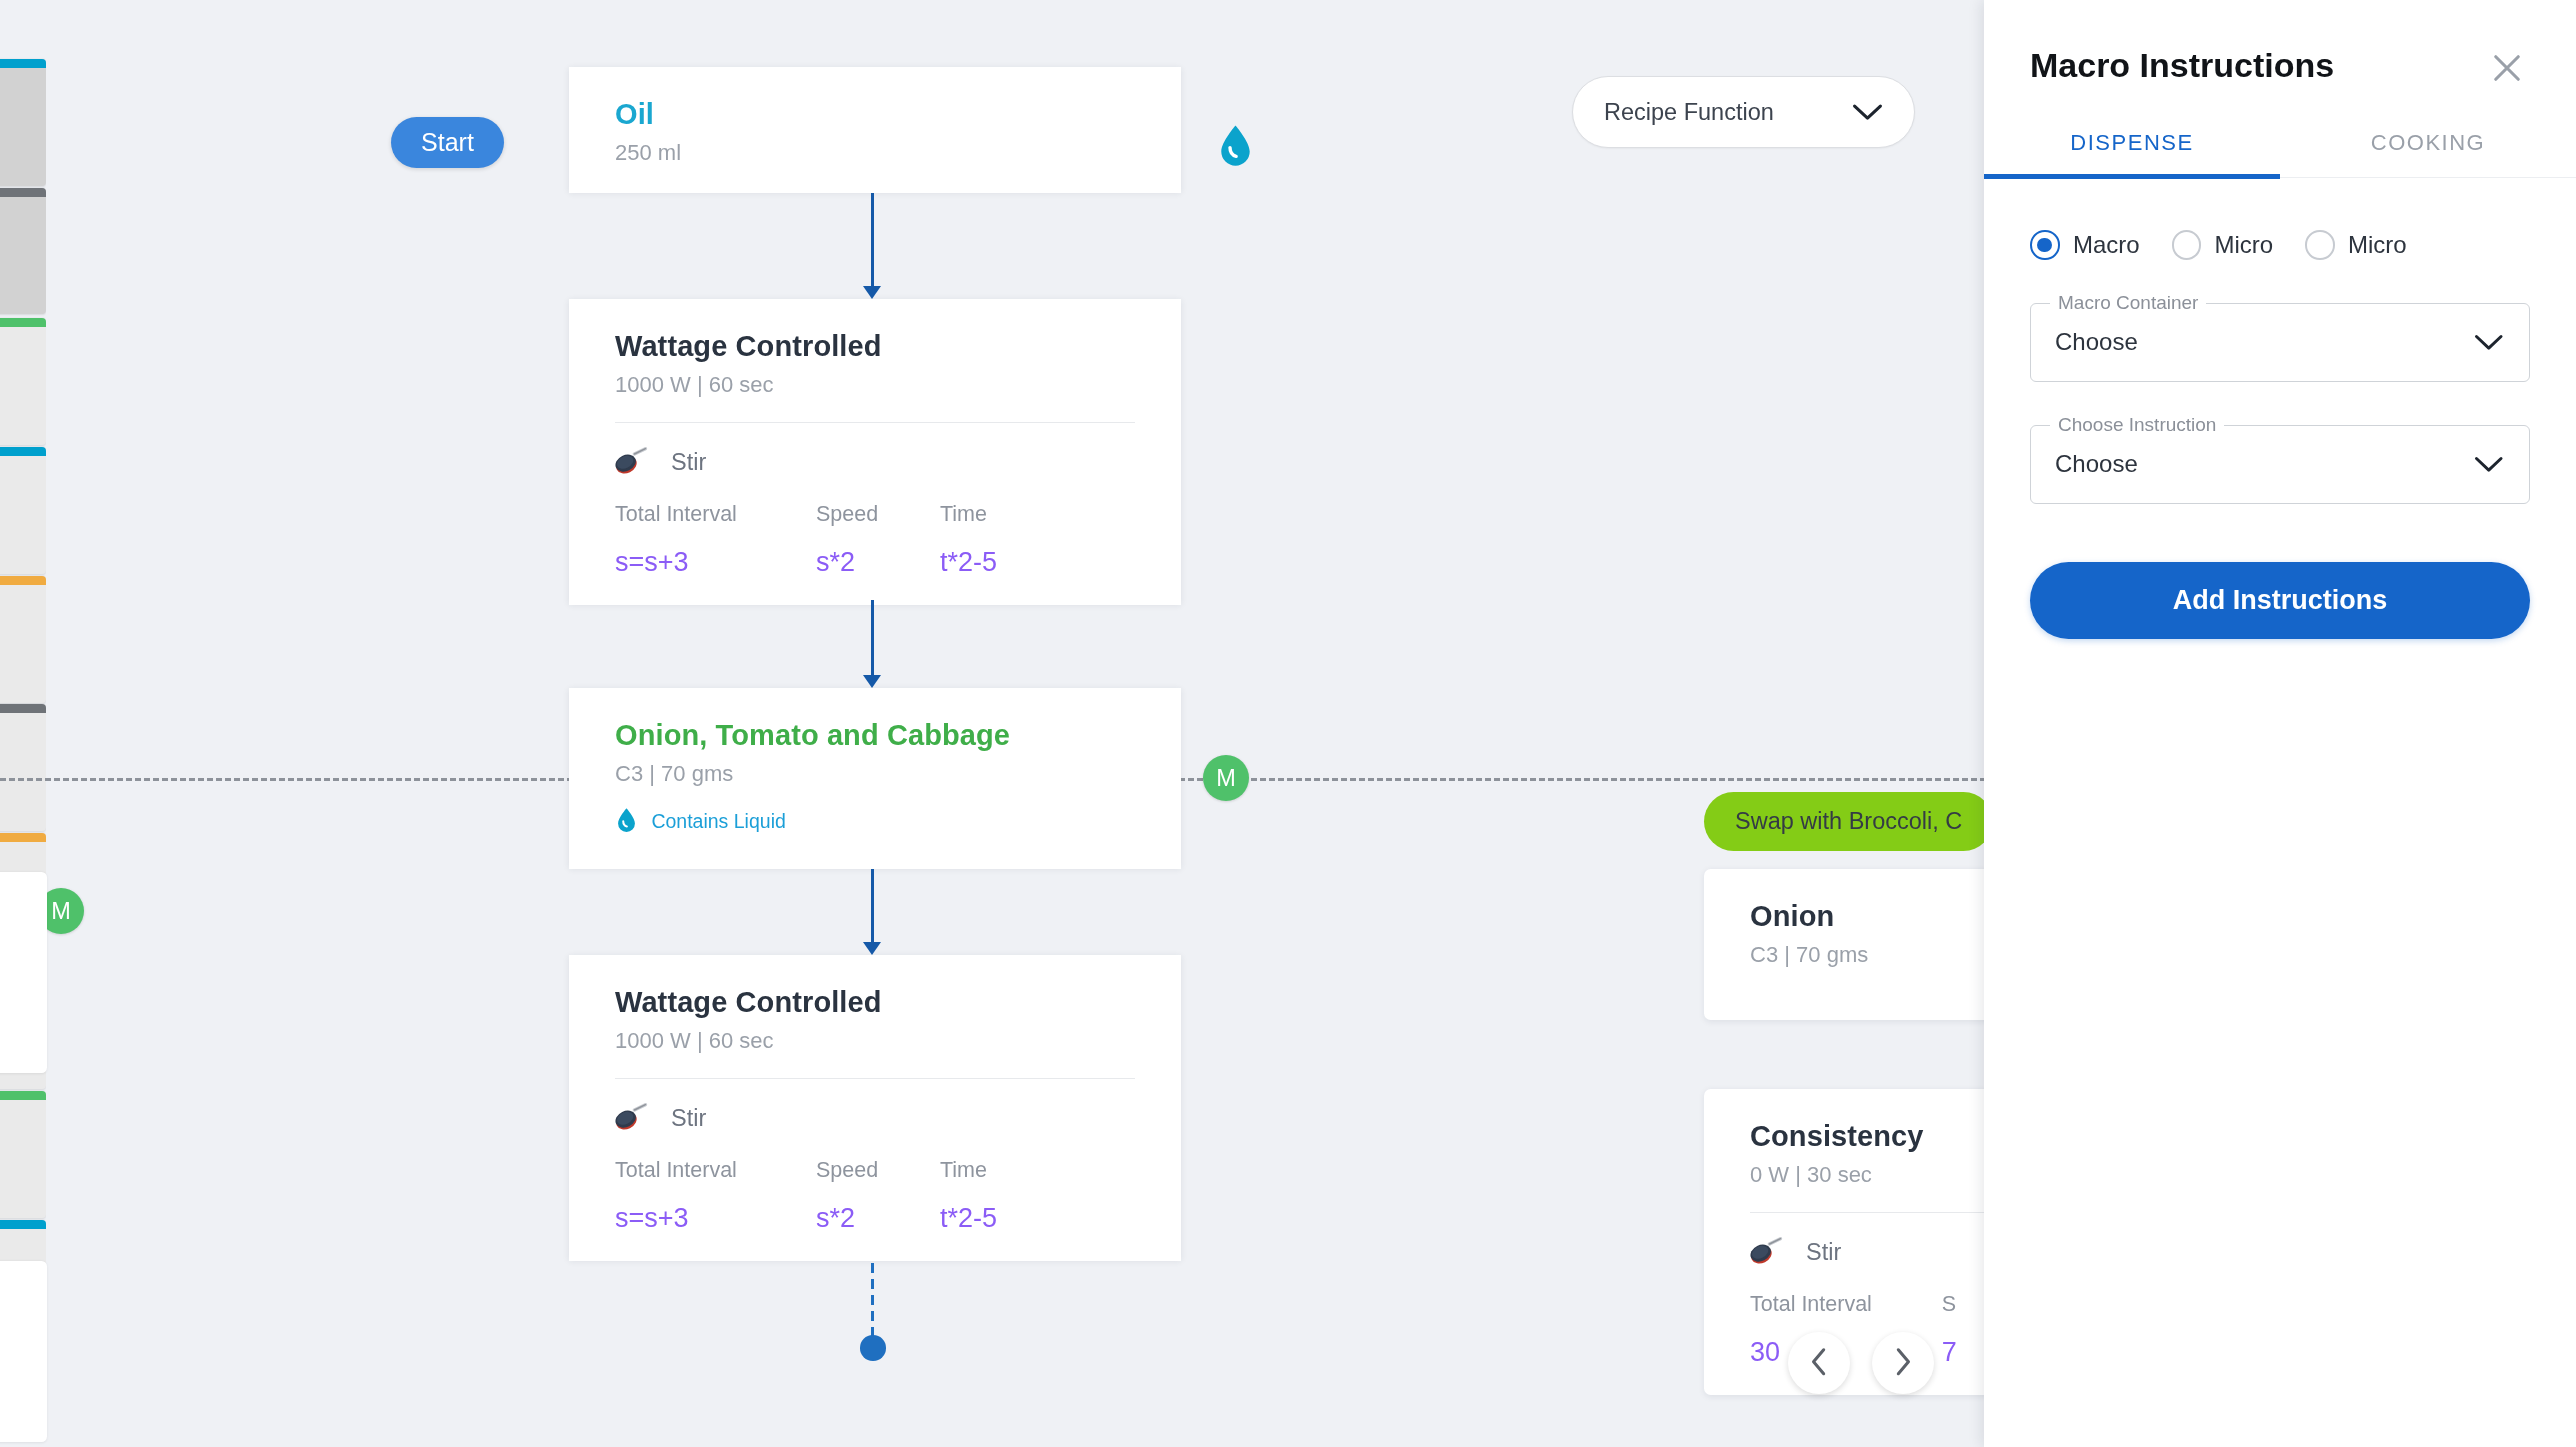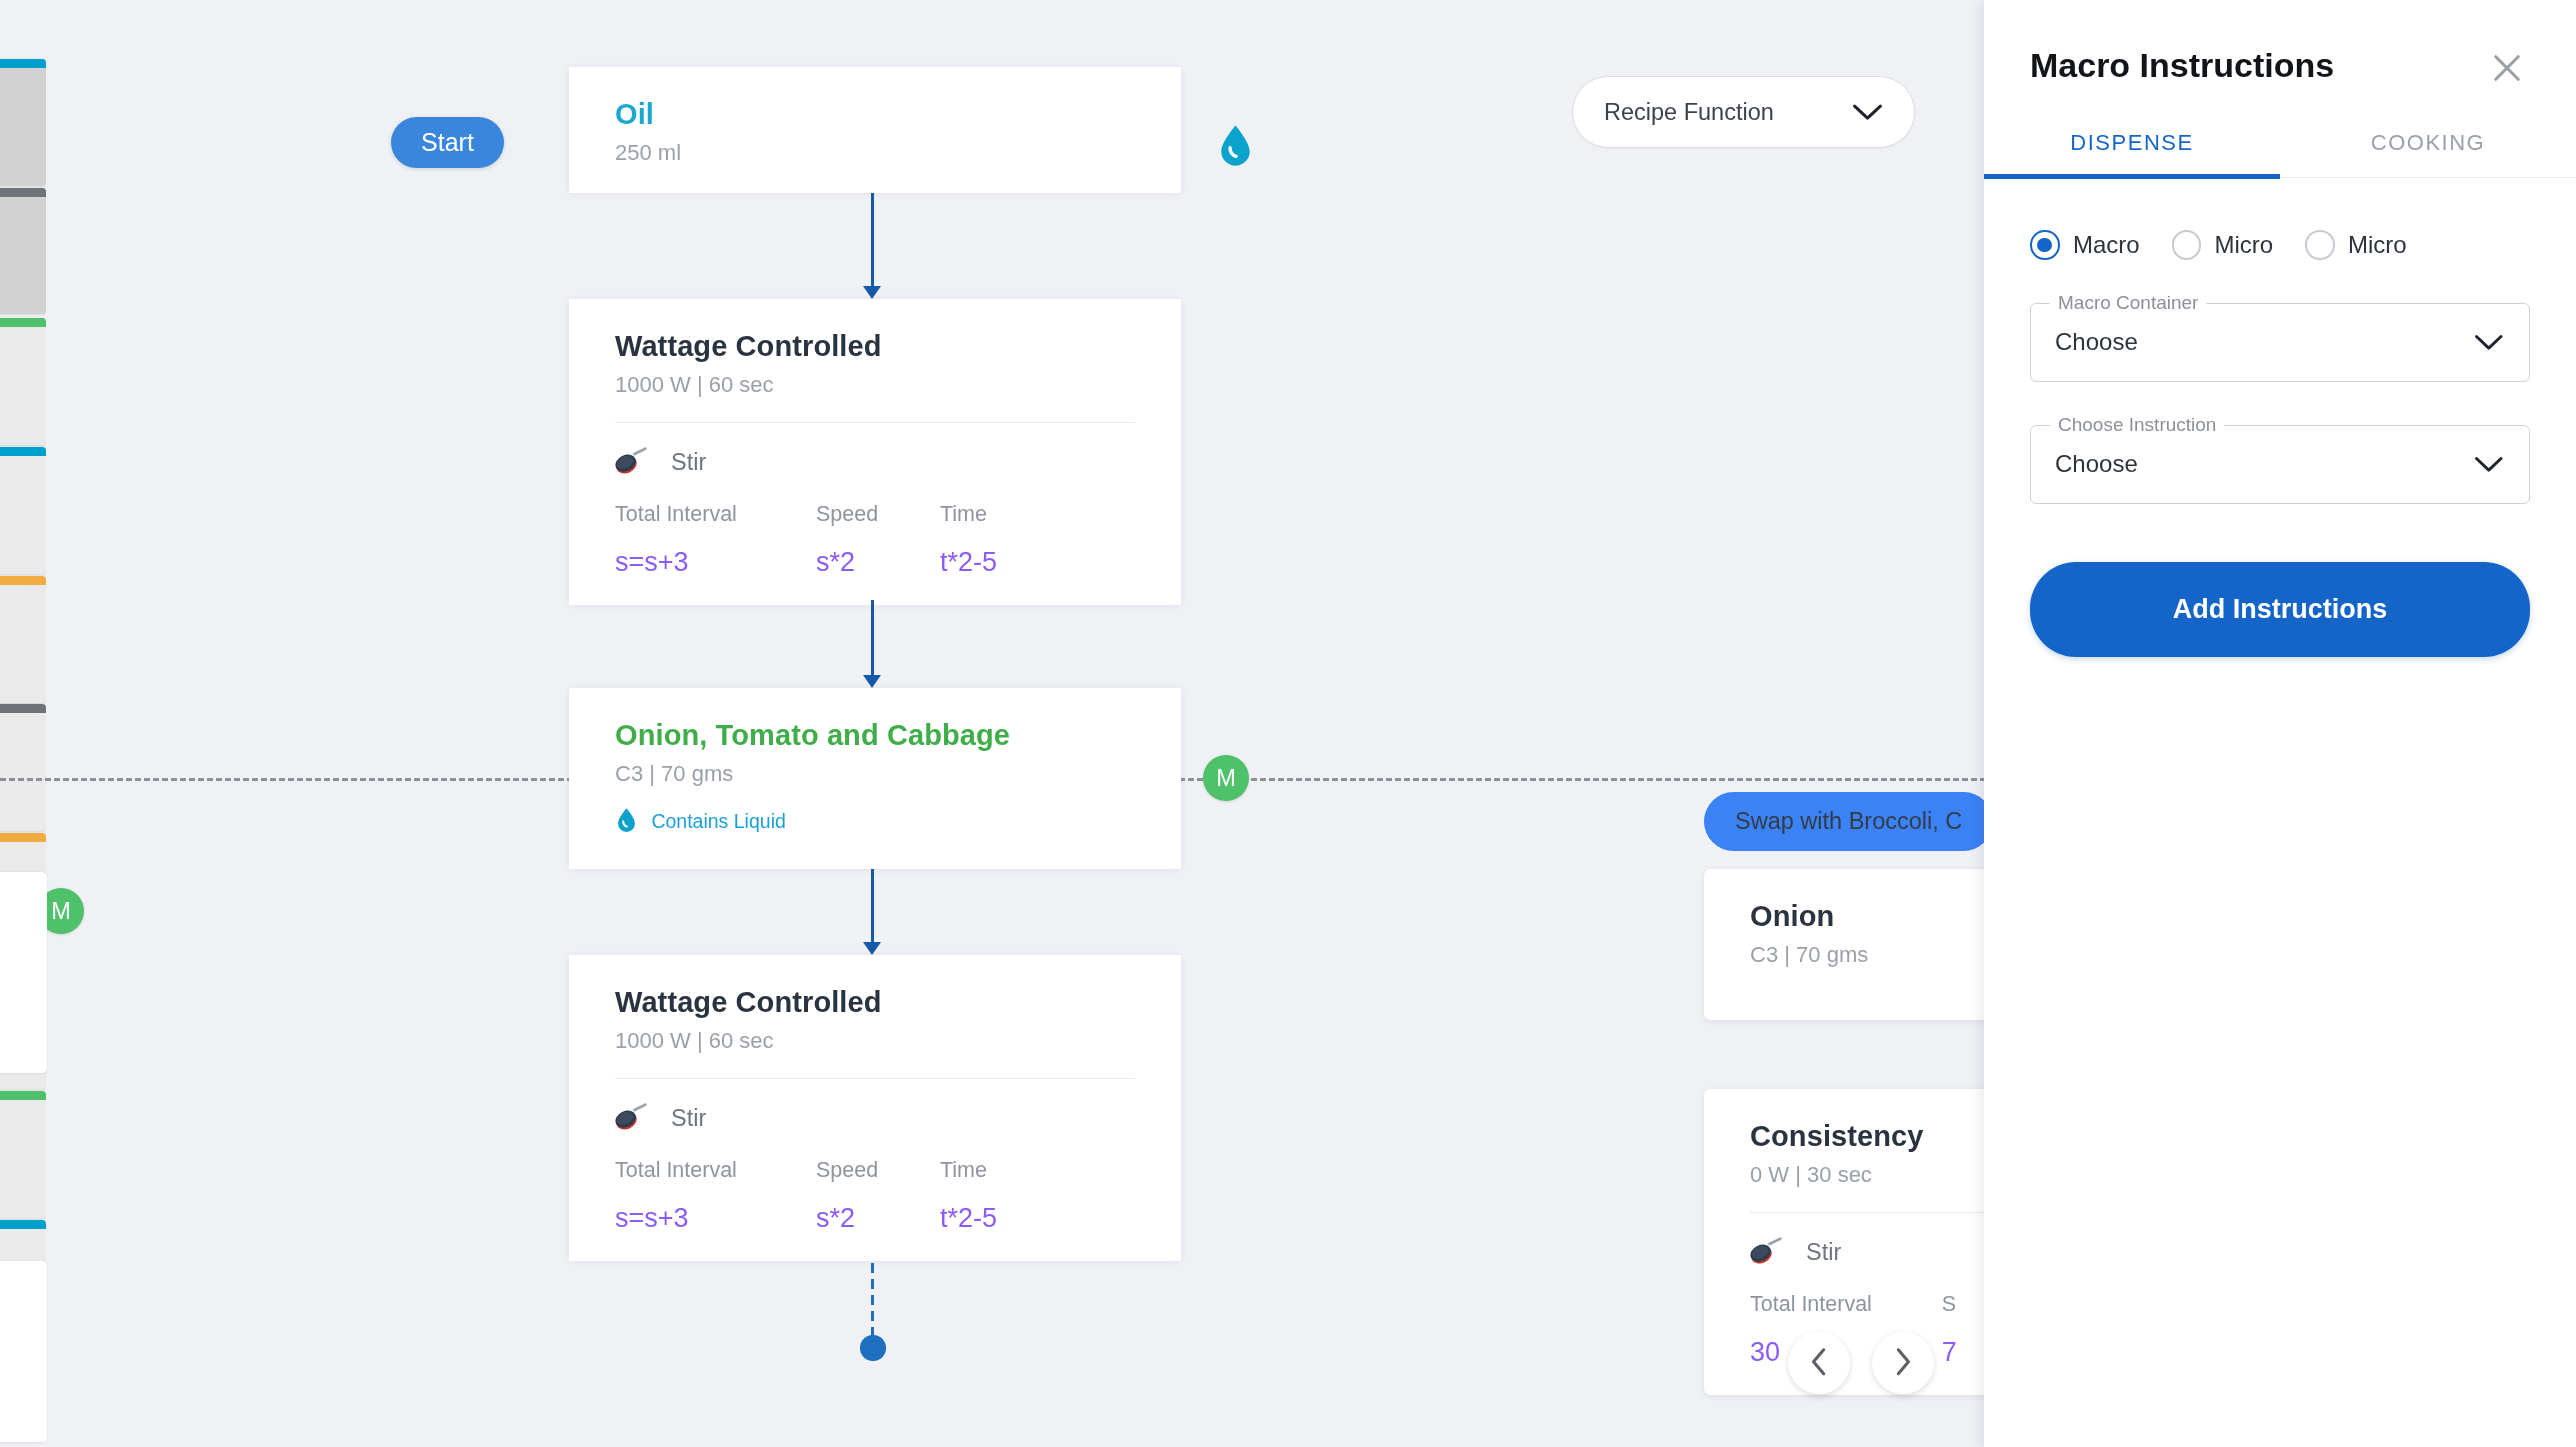--- a/index.html
+++ b/index.html
@@ -192,21 +192,21 @@
     background: #ffffff;
     border-radius: 6.7px;
     box-shadow: 0 1.3px 6.7px rgba(30,40,60,.08);
   }
   #swap-chip {
     position: absolute;
     left: 1704px; top: 792px;
     height: 59px;
     padding: 0 31px;
     display: flex; align-items: center;
-    background: #3b82f6;
+    background: #84cc16;
     border-radius: 29.5px;
     font-size: 23.5px;
     color: #343b45;
     white-space: nowrap;
   }
 
   
   .pager {
     position: absolute;
     width: 62px; height: 62px;
@@ -294,21 +294,21 @@
     top: -11.4px; left: 19px;
     background: #fff;
     padding: 0 8px;
     font-size: 19px;
     color: #8b9099;
   }
   .field-value { font-size: 24px; color: #2d343e; }
 
   #add-btn {
     margin: 58px 46px 0 46px;
-    height: 95px;
+    height: 77px;
     background: #1565c9;
     border-radius: 46px;
     color: #fff;
     font-size: 27px;
     font-weight: bold;
     display: flex; align-items: center; justify-content: center;
     box-shadow: 0 2px 6.7px rgba(21,101,201,.25);
   }
 
   .chev { display: inline-flex; }

